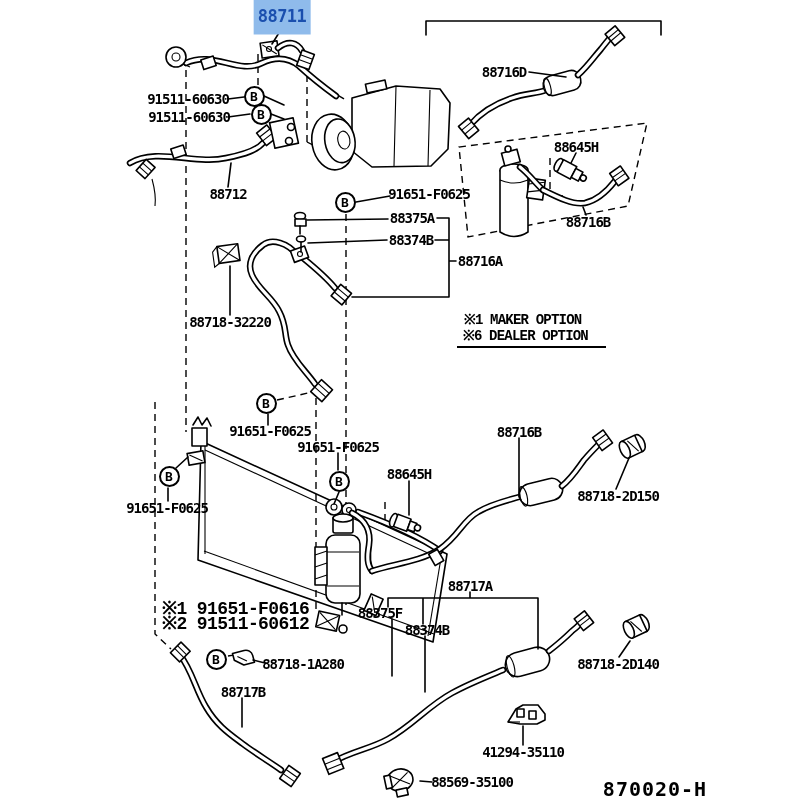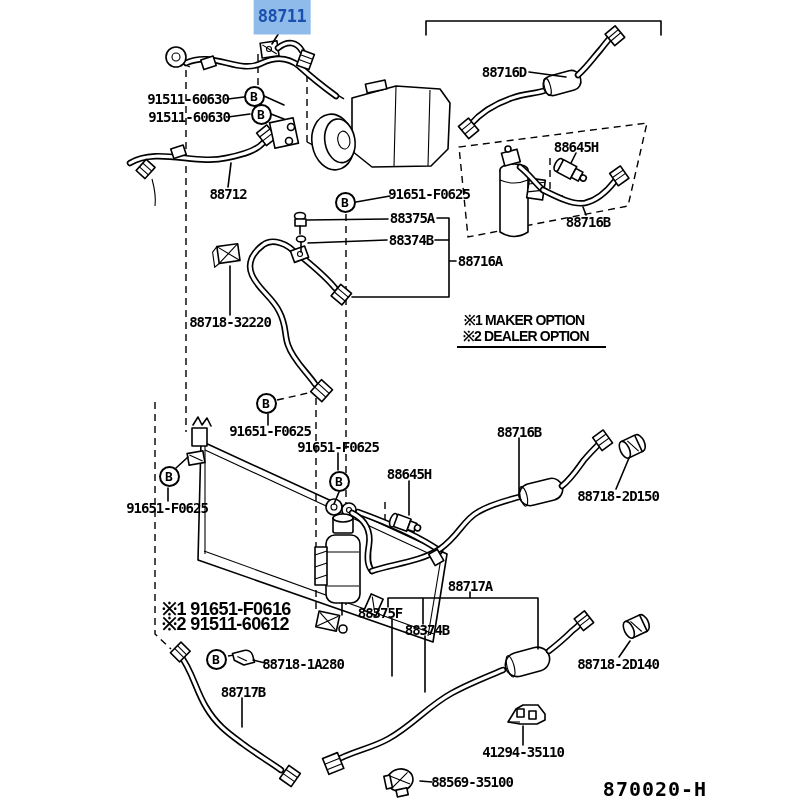--- a/index.html
+++ b/index.html
@@ -5,21 +5,21 @@
   html,body{margin:0;padding:0;background:#fff}
   .stage{position:relative;width:800px;height:800px;background:#fff;
          font-family:"DejaVu Sans Mono",monospace;overflow:hidden}
   .stage > svg{position:absolute;left:0;top:0}
   .lbl{position:absolute;font-weight:bold;font-size:14px;letter-spacing:-1px;
        color:#000;white-space:pre;line-height:1}
   .c{transform:translate(-50%,-50%)}
   .hl{background:var(--hl-bg,#8FBBEB);color:var(--hl-text,#1A4FAE);
       font-size:17px;letter-spacing:-0.5px;padding:10px 4px}
   .hdr{font-size:14px;letter-spacing:-1.2px}
-  .note{font-family:Liberation Sans, sans-serif;font-size:14px;letter-spacing:-0.8px;font-weight:bold}
+  .note{font-family:Liberation Mono, monospace;font-size:14px;letter-spacing:-0.8px;font-weight:bold}
   .note2{font-size:18px;letter-spacing:-0.6px}
   .doc{font-size:20px;letter-spacing:1px}
   .bsym{position:absolute;width:21px;height:21px;border:2px solid #000;border-radius:50%;
         display:flex;align-items:center;justify-content:center;font-weight:bold;
         font-size:13px;background:#fff;box-sizing:border-box;line-height:1}
   .underline{position:absolute;background:#000}
   svg .part{fill:#fff;stroke:#000;stroke-width:1.6;stroke-linejoin:round}
   svg .ln{fill:none;stroke:#000;stroke-width:1.6;stroke-linecap:round;stroke-linejoin:round}
   svg .thin{fill:none;stroke:#000;stroke-width:1.1}
   svg .dash{fill:none;stroke:#000;stroke-width:1.4;stroke-dasharray:7 5;stroke-linecap:butt}
@@ -341,21 +341,21 @@
   <div class="lbl c" style="left:588px;top:222px">88716B</div>
   <div class="lbl c" style="left:188px;top:99px">91511-60630</div>
   <div class="lbl c" style="left:189px;top:117px">91511-60630</div>
   <div class="lbl c" style="left:228px;top:194px">88712</div>
   <div class="lbl c" style="left:429px;top:194px">91651-F0625</div>
   <div class="lbl c" style="left:412px;top:218px">88375A</div>
   <div class="lbl c" style="left:411px;top:240px">88374B</div>
   <div class="lbl c" style="left:480px;top:261px">88716A</div>
   <div class="lbl c" style="left:230px;top:322px">88718-32220</div>
   <div class="lbl note" style="left:464px;top:313px">※1 MAKER OPTION</div>
-  <div class="lbl note" style="left:463px;top:329px">※2 DEALER OPTION</div>
+  <div class="lbl note" style="left:463px;top:329px">※6 DEALER OPTION</div>
   <div class="underline" style="left:457px;top:346px;width:149px;height:2px"></div>
   <div class="lbl c" style="left:270px;top:431px">91651-F0625</div>
   <div class="lbl c" style="left:338px;top:447px">91651-F0625</div>
   <div class="lbl c" style="left:519px;top:432px">88716B</div>
   <div class="lbl c" style="left:409px;top:474px">88645H</div>
   <div class="lbl c" style="left:618px;top:496px">88718-2D150</div>
   <div class="lbl c" style="left:167px;top:508px">91651-F0625</div>
   <div class="lbl c" style="left:470px;top:586px">88717A</div>
   <div class="lbl c" style="left:380px;top:613px">88375F</div>
   <div class="lbl c" style="left:427px;top:630px">88374B</div>

